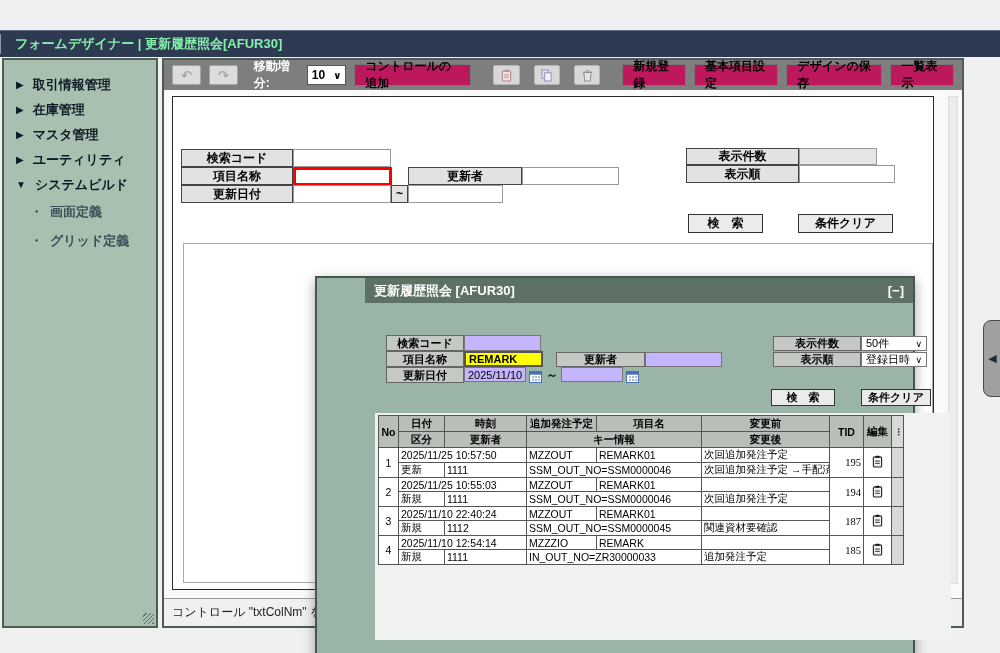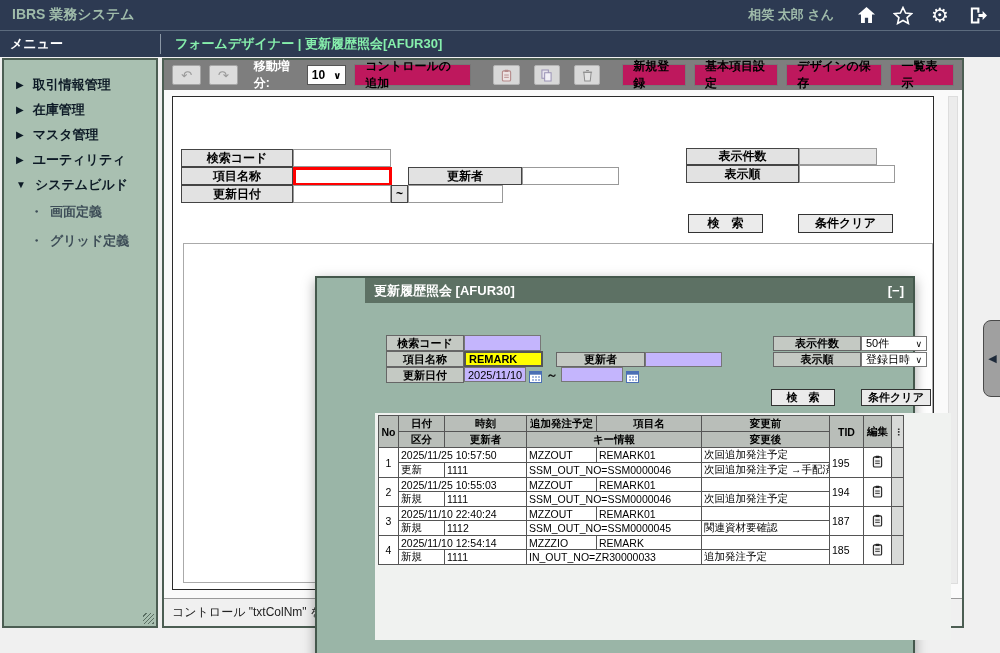--- a/index.html
+++ b/index.html
@@ -69,60 +69,36 @@
   .mselect { position:absolute; background:#fff; border:1px solid #777; font-size:11px; display:flex; align-items:center; justify-content:space-between; padding:0 4px; }
   .mbtn { position:absolute; background:#ebebeb; border:1px solid #333; font-weight:bold; font-size:11px; display:flex; align-items:center; justify-content:center; cursor:pointer; }
   .cal { position:absolute; width:13px; height:13px; cursor:pointer; }
 
   .grid-panel { position:absolute; left:10px; top:110px; width:576px; height:227px; background:#f0f2f0; }
   table.grid { border-collapse:collapse; table-layout:fixed; width:525px; margin:2px 0 0 3px; font-size:10.5px;border-radius:18px; }
   table.grid th, table.grid td { border:1px solid #555; overflow:hidden; white-space:nowrap; padding:0 2px; }
   table.grid th { background:#b9beb9; font-weight:bold; height:16px; text-align:center; }
   table.grid td { height:14px; background:#fff; }
   td.c-no { text-align:center; }
-  td.c-tid { text-align:left; }
+  td.c-tid { text-align:right;font-family:Liberation Serif, serif; }
   td.c-edit { text-align:center; padding:0; }
   th.strip, td.strip { background:#d8dad8 !important; border-color:#888; padding:0; text-align:center; }
   th.strip { font-size:9px; color:#333; }
   .tone-yellow td { background:#fcf7dc; }
   .tone-green td { background:#d9e8df; }
   .tone-white td { background:#ffffff; }
   .clip { display:inline-flex; }
 </style>
 </head>
 <body>
 
 <div id="screen">
 
-  <header class="topbar">
-    <div class="brand">IBRS 業務システム</div>
-    <div class="topbar-right">
-      <span class="user">相笑 太郎 さん</span>
-      <span class="tb-icon">
-        <svg width="19" height="18" viewBox="0 0 20 19">
-            <path d="M10 1 L19 9 H15.8 V18 H11.7 V12.4 H8.3 V18 H4.2 V9 H1 Z" fill="#fff"></path>
-          </svg>
-      </span>
-      <span class="tb-icon">
-        <svg width="20" height="19" viewBox="0 0 20 19">
-            <polygon points="10,1.5 12.6,7 18.6,7.6 14.1,11.6 15.4,17.5 10,14.5 4.6,17.5 5.9,11.6 1.4,7.6 7.4,7" fill="none" stroke="#fff" stroke-width="1.6"></polygon>
-          </svg>
-      </span>
-      <span class="tb-icon gear">⚙</span>
-      <span class="tb-icon">
-        <svg width="19" height="19" viewBox="0 0 20 20">
-            <path d="M3 1.5 h9 v5.5 h-2.2 V3.7 H5.2 v12.6 h4.6 v-3.3 H12 v5.5 H3 Z" fill="#fff"></path>
-            <path d="M11 8.3 h4.4 V5.2 L20 10 l-4.6 4.8 v-3.1 H11 Z" fill="#fff"></path>
-          </svg>
-      </span>
-    </div>
-  </header>
 
   <div class="navbar">
-    <div class="menu-header">メニュー</div>
     <div class="vdiv"></div>
     <div class="page-title">フォームデザイナー | 更新履歴照会[AFUR30]</div>
   </div>
 
   <aside class="sidebar">
     <div class="side-item">
         <span class="arr">▶</span>
         <span>取引情報管理</span>
       </div>
     <div class="side-item">

